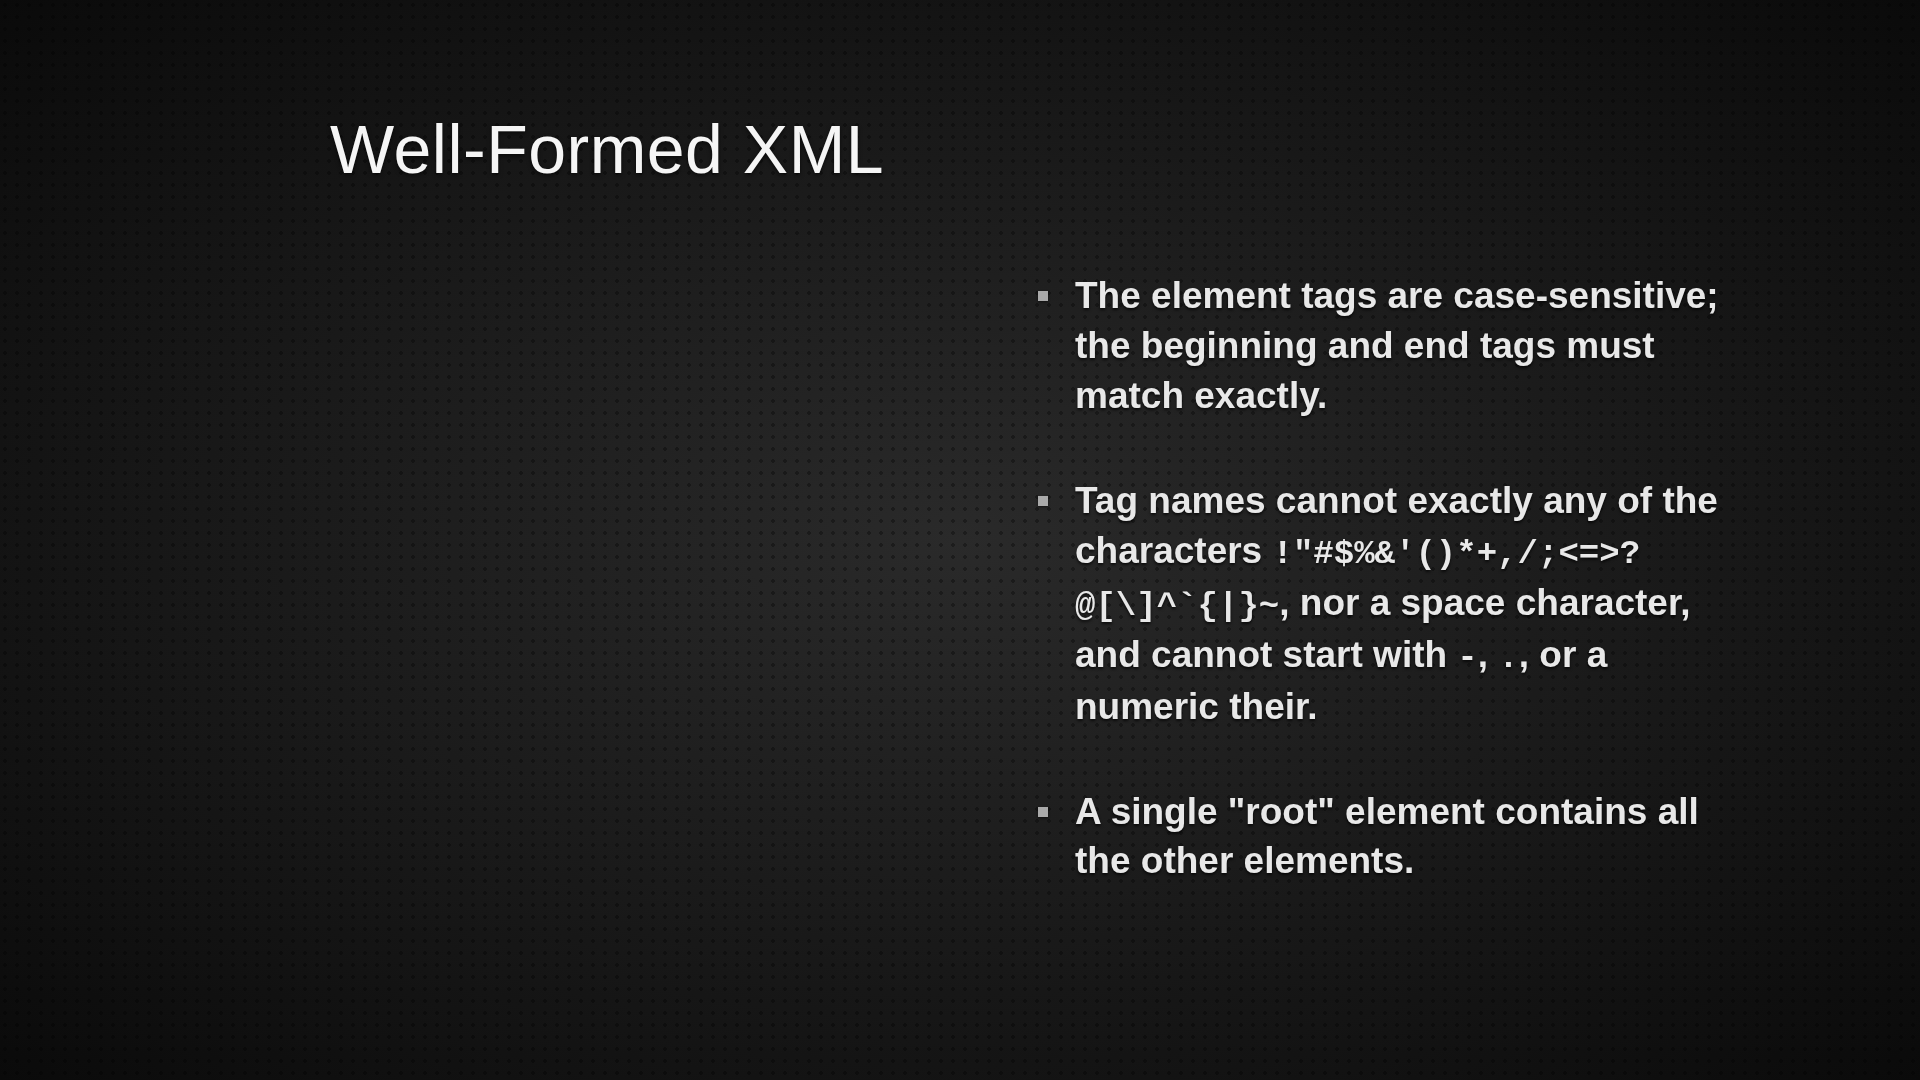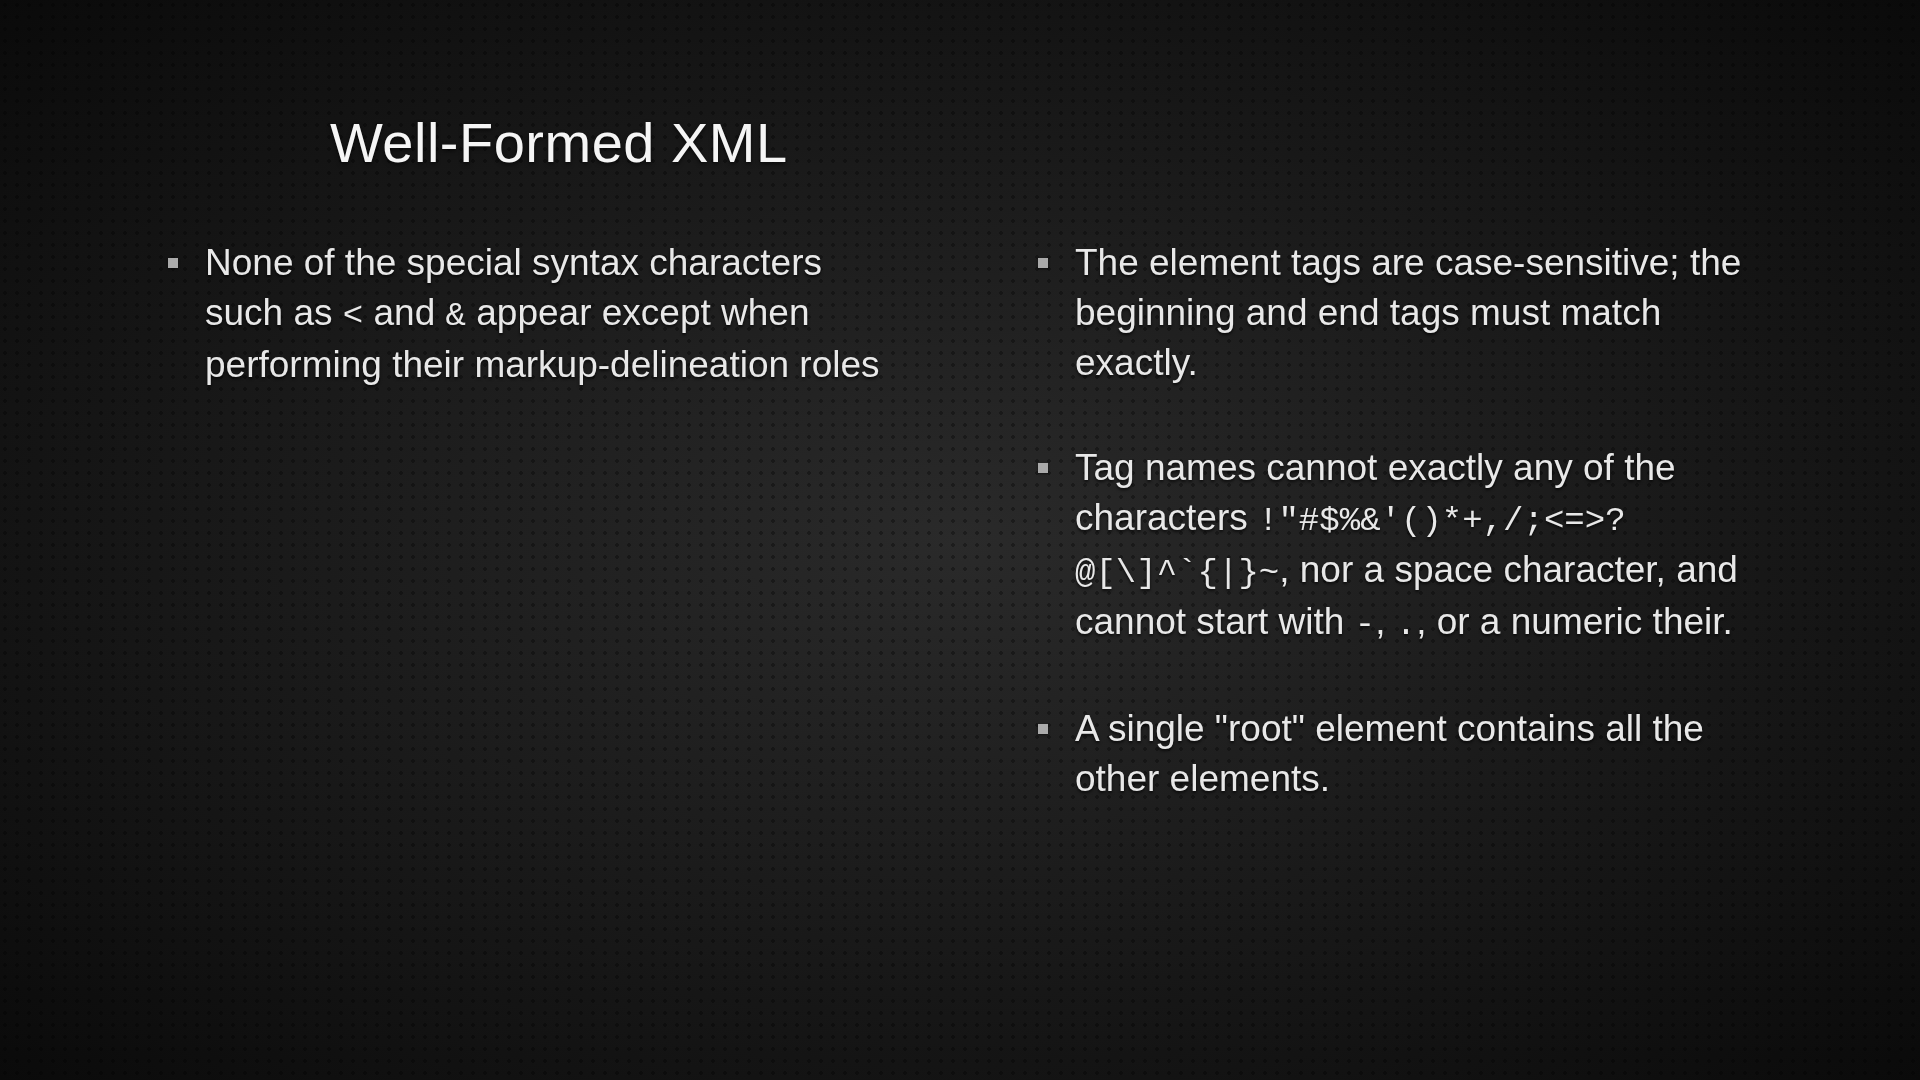--- a/index.html
+++ b/index.html
@@ -25,40 +25,41 @@
       background-size: 12px 12px;
       opacity: 0.9;
     }
     .slide {
       position: relative;
       width: 100%;
       height: 100%;
       padding: 110px 160px 90px 160px;
     }
     .title {
-      font-size: 56px;
+      font-size: 68px;
       font-weight: 400;
       color: #f5f5f5;
       margin-left: 170px;
-      margin-bottom: 63px;
+      margin-bottom: 83px;
       letter-spacing: 0.5px;
       text-shadow: 0 2px 4px rgba(0,0,0,0.6);
     }
     .columns {
       display: flex;
       gap: 100px;
     }
     .column {
       flex: 1;
     }
     .column.left {
       padding-left: 0px;
     }
     .column.right {
       padding-left: 40px;
+      font-weight: bold;
     }
     ul {
       list-style: none;
     }
     li {
       position: relative;
       padding-left: 45px;
       margin-bottom: 55px;
       font-size: 37px;
       line-height: 1.35;
@@ -81,21 +82,20 @@
     }
   </style>
 </head>
 <body>
 
 <div class="slide">
   <h1 class="title">Well-Formed XML</h1>
   <div class="columns">
     <div class="column left">
       <ul>
-        <li><span>None of the special syntax characters such as </span><span class="mono">&lt;</span><span> and </span><span class="mono">&amp;</span><span> appear except when performing their markup-delineation roles</span></li>
       </ul>
     </div>
     <div class="column right">
       <ul>
         <li>The element tags are case-sensitive; the beginning and end tags must match exactly.</li>
         <li><span>Tag names cannot exactly any of the characters </span><span class="mono">!"#$%&amp;'()*+,/;&lt;=&gt;?@[\]^`{|}~</span><span>, nor a space character, and cannot start with </span><span class="mono">-</span><span>, </span><span class="mono">.</span><span>, or a numeric their.</span></li>
         <li>A single "root" element contains all the other elements.</li>
       </ul>
     </div>
   </div>

